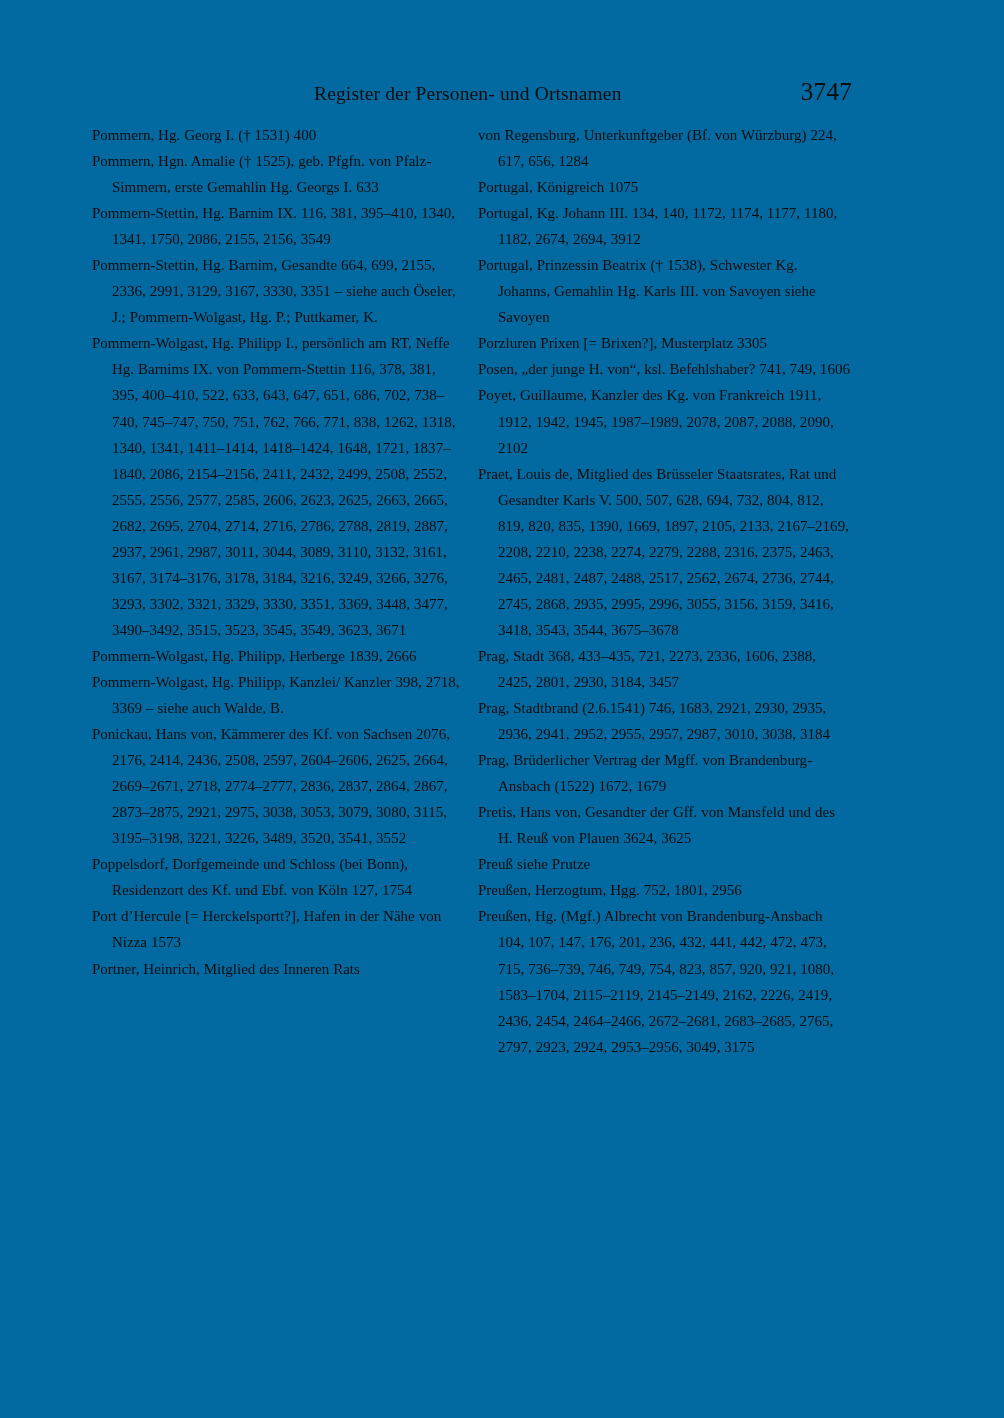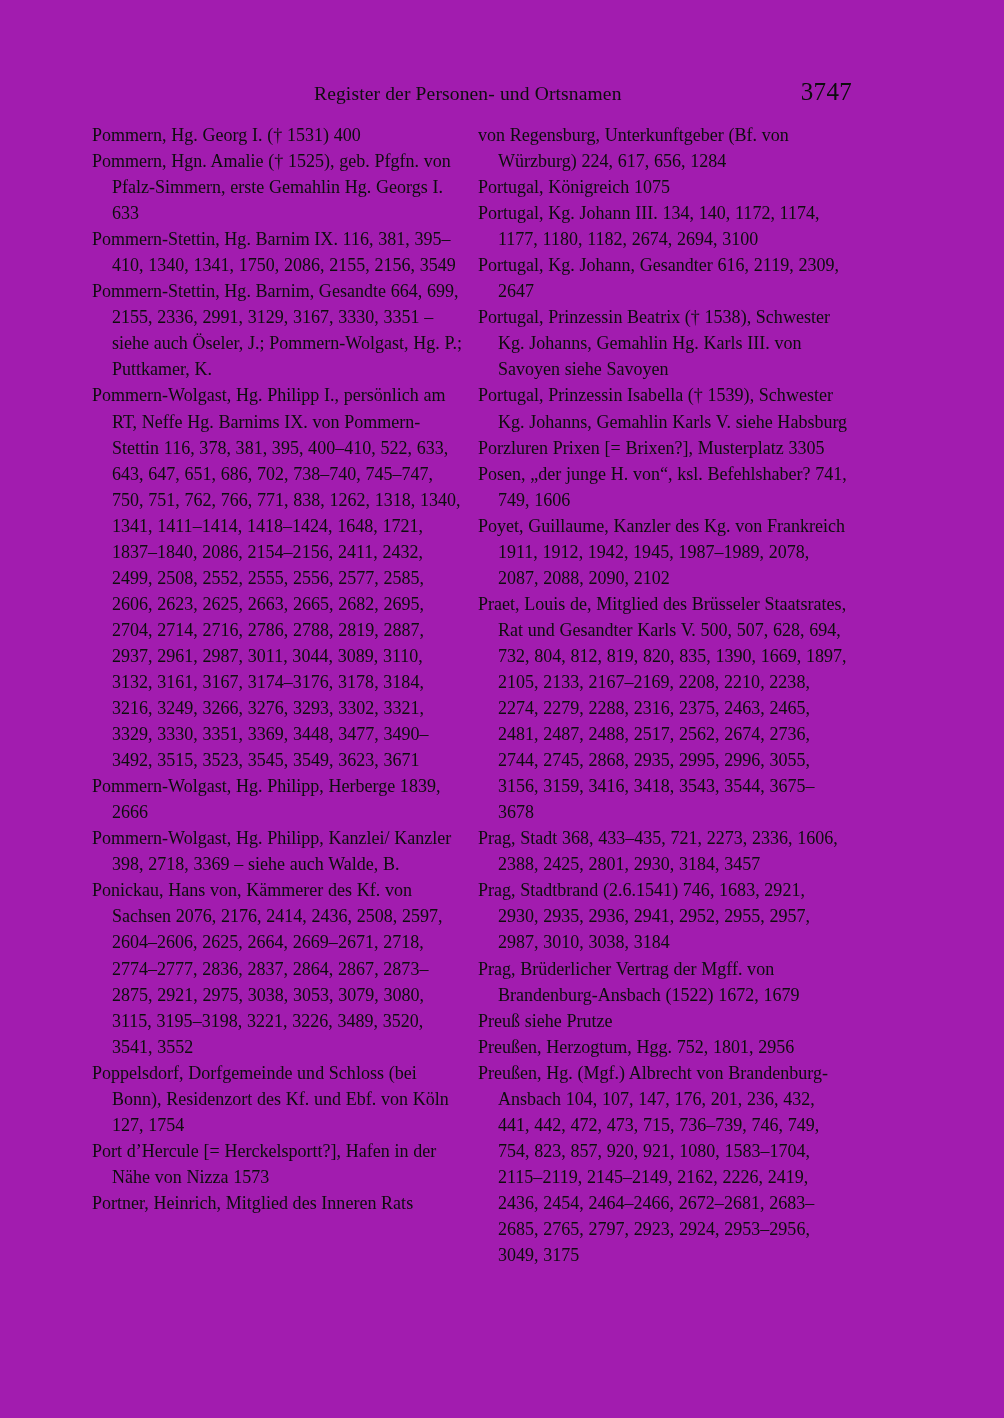--- a/index.html
+++ b/index.html
@@ -4,21 +4,21 @@
 <style>
   html, body {
     margin: 0;
     padding: 0;
     background: #ffffff;
   }
   .page {
     position: relative;
     width: 1004px;
     height: 1418px;
-    background: #a21caf;
+    background: #0369a1;
     font-family: "Liberation Serif", "DejaVu Serif", serif;
     color: #0d0d0d;
     overflow: hidden;
   }
   .running-head {
     position: absolute;
     left: 92px;
     top: 78px;
     width: 760px;
     height: 26px;
@@ -46,21 +46,21 @@
     display: flex;
     gap: 0px;
   }
   .column {
     width: 372px;
   }
   .column.right {
     margin-left: 14px;
   }
   .entry {
-    font-size: 18px;
+    font-size: 15px;
     line-height: 26.05px;
     text-indent: -20px;
     padding-left: 20px;
     margin: 0;
     letter-spacing: 0.01px;
     word-spacing: 0.2px;
     hyphens: none;
     -webkit-hyphens: none;
   }
 </style>
@@ -84,30 +84,29 @@
         <p class="entry">Pommern-Wolgast, Hg. Philipp, Herberge 1839, 2666</p>
         <p class="entry">Pommern-Wolgast, Hg. Philipp, Kanzlei/ Kanzler  398, 2718, 3369 – siehe auch Walde, B.</p>
         <p class="entry">Ponickau, Hans von, Kämmerer des Kf. von Sachsen  2076, 2176, 2414, 2436, 2508, 2597, 2604–2606, 2625, 2664, 2669–2671, 2718, 2774–2777, 2836, 2837, 2864, 2867, 2873–2875, 2921, 2975, 3038, 3053, 3079, 3080, 3115, 3195–3198, 3221, 3226, 3489, 3520, 3541, 3552</p>
         <p class="entry">Poppelsdorf, Dorfgemeinde und Schloss (bei Bonn), Residenzort des Kf. und Ebf. von Köln  127, 1754</p>
         <p class="entry">Port d’Hercule [= Herckelsportt?], Hafen in der Nähe von Nizza  1573</p>
         <p class="entry">Portner, Heinrich, Mitglied des Inneren Rats</p>
       </div>
     <div class="column right">
         <p class="entry">von Regensburg, Unterkunftgeber (Bf. von Würzburg)  224, 617, 656, 1284</p>
         <p class="entry">Portugal, Königreich  1075</p>
-        <p class="entry">Portugal, Kg. Johann III.  134, 140, 1172, 1174, 1177, 1180, 1182, 2674, 2694, 3100</p>
-        <p class="entry">Portugal, Kg. Johann, Gesandter  616, 2119, 2309, 2647</p>
+        <p class="entry">Portugal, Kg. Johann III.  134, 140, 1172, 1174, 1177, 1180, 1182, 2674, 2694, 3912</p>
         <p class="entry">Portugal, Prinzessin Beatrix († 1538), Schwester Kg. Johanns, Gemahlin Hg. Karls III. von Savoyen siehe Savoyen</p>
-        <p class="entry">Portugal, Prinzessin Isabella († 1539), Schwester Kg. Johanns, Gemahlin Karls V. siehe Habsburg</p>
         <p class="entry">Porzluren Prixen [= Brixen?], Musterplatz 3305</p>
         <p class="entry">Posen, „der junge H. von“, ksl. Befehlshaber? 741, 749, 1606</p>
         <p class="entry">Poyet, Guillaume, Kanzler des Kg. von Frankreich  1911, 1912, 1942, 1945, 1987–1989, 2078, 2087, 2088, 2090, 2102</p>
         <p class="entry">Praet, Louis de, Mitglied des Brüsseler Staatsrates, Rat und Gesandter Karls V. 500, 507, 628, 694, 732, 804, 812, 819, 820, 835, 1390, 1669, 1897, 2105, 2133, 2167–2169, 2208, 2210, 2238, 2274, 2279, 2288, 2316, 2375, 2463, 2465, 2481, 2487, 2488, 2517, 2562, 2674, 2736, 2744, 2745, 2868, 2935, 2995, 2996, 3055, 3156, 3159, 3416, 3418, 3543, 3544, 3675–3678</p>
         <p class="entry">Prag, Stadt  368, 433–435, 721, 2273, 2336, 1606, 2388, 2425, 2801, 2930, 3184, 3457</p>
         <p class="entry">Prag, Stadtbrand (2.6.1541)  746, 1683, 2921, 2930, 2935, 2936, 2941, 2952, 2955, 2957, 2987, 3010, 3038, 3184</p>
         <p class="entry">Prag, Brüderlicher Vertrag der Mgff. von Brandenburg-Ansbach (1522)  1672, 1679</p>
+        <p class="entry">Pretis, Hans von, Gesandter der Gff. von Mansfeld und des H. Reuß von Plauen 3624, 3625</p>
         <p class="entry">Preuß siehe Prutze</p>
         <p class="entry">Preußen, Herzogtum, Hgg.  752, 1801, 2956</p>
         <p class="entry">Preußen, Hg. (Mgf.) Albrecht von Brandenburg-Ansbach  104, 107, 147, 176, 201, 236, 432, 441, 442, 472, 473, 715, 736–739, 746, 749, 754, 823, 857, 920, 921, 1080, 1583–1704, 2115–2119, 2145–2149, 2162, 2226, 2419, 2436, 2454, 2464–2466, 2672–2681, 2683–2685, 2765, 2797, 2923, 2924, 2953–2956, 3049, 3175</p>
       </div>
   </div>
 
 </div>
 
 </body></html>

